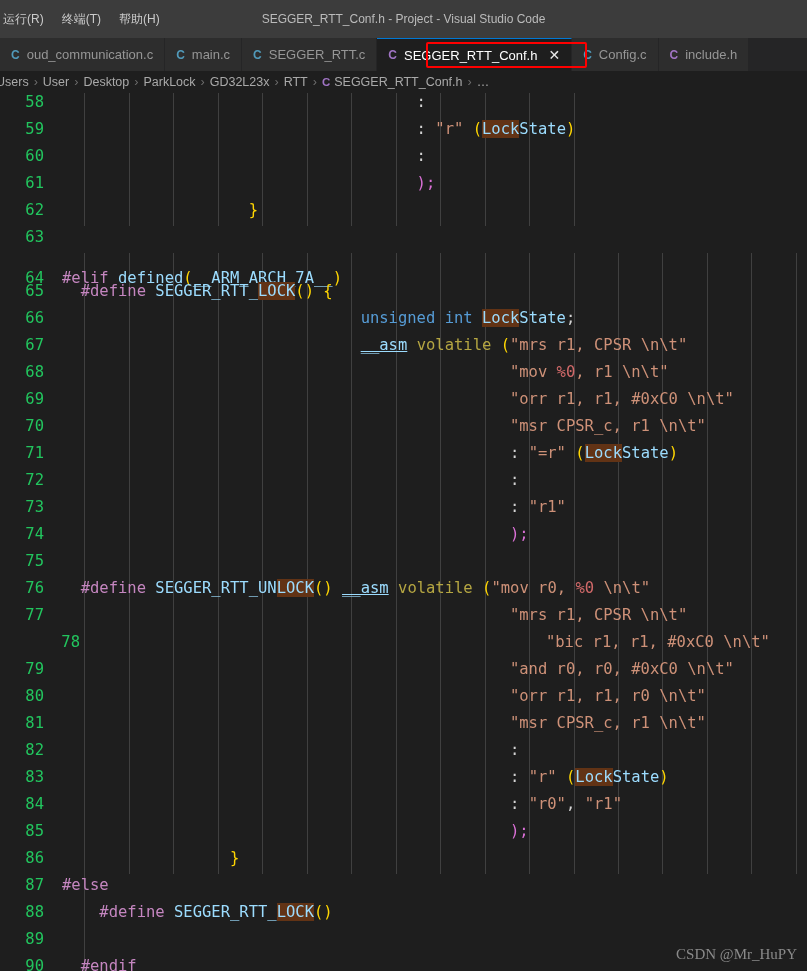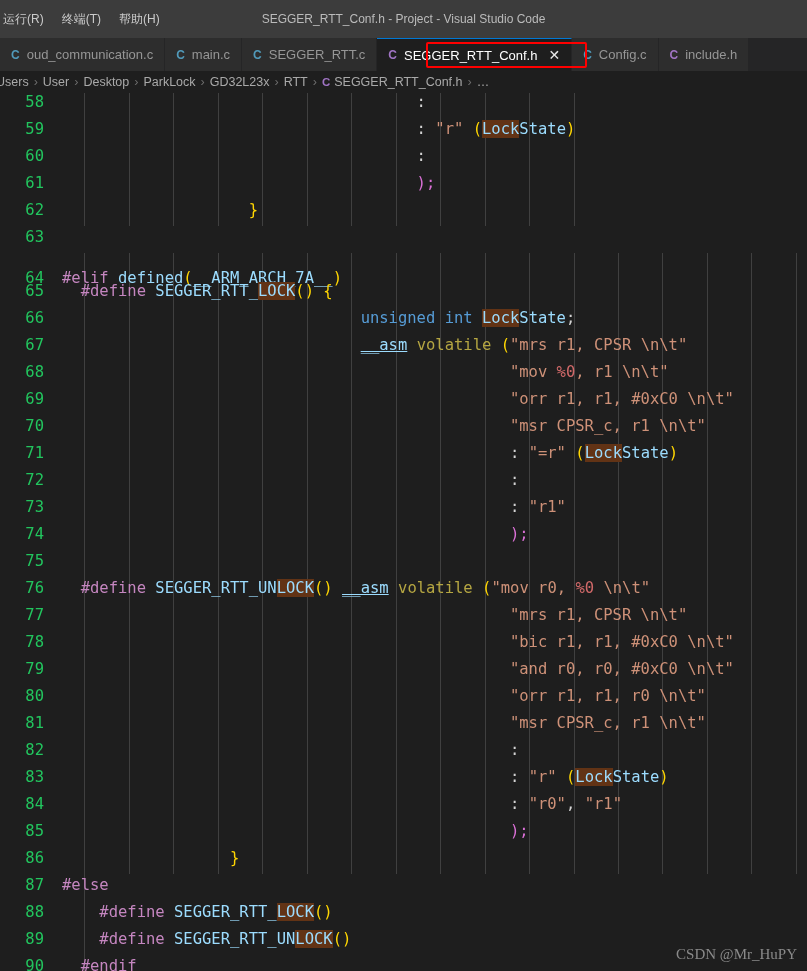--- a/index.html
+++ b/index.html
@@ -310,30 +310,30 @@
       <div class="row" style="top: 266px;"><span class="lnum">68</span><span class="ltext"><span class="t-plain">                                                </span><span class="t-str">"mov </span><span class="t-pct">%0</span><span class="t-str">, r1 \n\t"</span></span></div>
       <div class="row" style="top: 293px;"><span class="lnum">69</span><span class="ltext"><span class="t-plain">                                                </span><span class="t-str">"orr r1, r1, #0xC0 \n\t"</span></span></div>
       <div class="row" style="top: 320px;"><span class="lnum">70</span><span class="ltext"><span class="t-plain">                                                </span><span class="t-str">"msr CPSR_c, r1 \n\t"</span></span></div>
       <div class="row" style="top: 347px;"><span class="lnum">71</span><span class="ltext"><span class="t-plain">                                                </span><span class="t-plain">:</span><span class="t-plain"> </span><span class="t-str">"=r"</span><span class="t-plain"> </span><span class="t-y">(</span><span class="t-id"></span><span class="t-id hl">Lock</span><span class="t-id">State</span><span class="t-y">)</span></span></div>
       <div class="row" style="top: 374px;"><span class="lnum">72</span><span class="ltext"><span class="t-plain">                                                </span><span class="t-plain">:</span></span></div>
       <div class="row" style="top: 401px;"><span class="lnum">73</span><span class="ltext"><span class="t-plain">                                                </span><span class="t-plain">:</span><span class="t-plain"> </span><span class="t-str">"r1"</span></span></div>
       <div class="row" style="top: 428px; padding-left: 15px;"><span class="lnum">74</span><span class="ltext"><span class="t-plain">                                                </span><span class="t-p">)</span><span class="t-p">;</span></span></div>
       <div class="row" style="top: 455px;"><span class="lnum">75</span><span class="ltext"></span></div>
       <div class="row" style="top: 482px;"><span class="lnum">76</span><span class="ltext"><span class="t-plain">  </span><span class="t-pre">#define</span><span class="t-plain"> </span><span class="t-id">SEGGER_RTT_UN</span><span class="t-id hl">LOCK</span><span class="t-id"></span><span class="t-y">(</span><span class="t-y">)</span><span class="t-plain"> </span><span class="t-und">__asm</span><span class="t-plain"> </span><span class="t-kw2">volatile</span><span class="t-plain"> </span><span class="t-y">(</span><span class="t-str">"mov r0, </span><span class="t-pct">%0</span><span class="t-str"> \n\t"</span></span></div>
       <div class="row" style="top: 509px;"><span class="lnum">77</span><span class="ltext"><span class="t-plain">                                                </span><span class="t-str">"mrs r1, CPSR \n\t"</span></span></div>
-      <div class="row" style="top: 536px;"><span class="lnum">78</span><span class="ltext"><span class="t-plain">                                                </span><span class="t-str">"bic r1, r1, #0xC0 \n\t"</span></span></div>
+      <div class="row" style="top: 536px; margin-left: 36px;"><span class="lnum">78</span><span class="ltext"><span class="t-plain">                                                </span><span class="t-str">"bic r1, r1, #0xC0 \n\t"</span></span></div>
       <div class="row" style="top: 563px;"><span class="lnum">79</span><span class="ltext"><span class="t-plain">                                                </span><span class="t-str">"and r0, r0, #0xC0 \n\t"</span></span></div>
       <div class="row" style="top: 590px;"><span class="lnum">80</span><span class="ltext"><span class="t-plain">                                                </span><span class="t-str">"orr r1, r1, r0 \n\t"</span></span></div>
       <div class="row" style="top: 617px;"><span class="lnum">81</span><span class="ltext"><span class="t-plain">                                                </span><span class="t-str">"msr CPSR_c, r1 \n\t"</span></span></div>
       <div class="row" style="top: 644px;"><span class="lnum">82</span><span class="ltext"><span class="t-plain">                                                </span><span class="t-plain">:</span></span></div>
       <div class="row" style="top: 671px;"><span class="lnum">83</span><span class="ltext"><span class="t-plain">                                                </span><span class="t-plain">:</span><span class="t-plain"> </span><span class="t-str">"r"</span><span class="t-plain"> </span><span class="t-y">(</span><span class="t-id"></span><span class="t-id hl">Lock</span><span class="t-id">State</span><span class="t-y">)</span></span></div>
       <div class="row" style="top: 698px;"><span class="lnum">84</span><span class="ltext"><span class="t-plain">                                                </span><span class="t-plain">:</span><span class="t-plain"> </span><span class="t-str">"r0"</span><span class="t-plain">,</span><span class="t-plain"> </span><span class="t-str">"r1"</span></span></div>
       <div class="row" style="top: 725px;"><span class="lnum">85</span><span class="ltext"><span class="t-plain">                                                </span><span class="t-p">)</span><span class="t-p">;</span></span></div>
       <div class="row" style="top: 752px;"><span class="lnum">86</span><span class="ltext"><span class="t-plain">                  </span><span class="t-y">}</span></span></div>
       <div class="row" style="top: 779px;"><span class="lnum">87</span><span class="ltext"><span class="t-pre">#else</span></span></div>
       <div class="row" style="top: 806px;"><span class="lnum">88</span><span class="ltext"><span class="t-plain">    </span><span class="t-pre">#define</span><span class="t-plain"> </span><span class="t-id">SEGGER_RTT_</span><span class="t-id hl">LOCK</span><span class="t-id"></span><span class="t-y">(</span><span class="t-y">)</span></span></div>
-      <div class="row" style="top: 833px;"><span class="lnum">89</span><span class="ltext"><span class="t-plain">    </span><span class="t-pre">#define</span><span class="t-plain"> </span><span class="t-id">SEGGER_RTT_UN</span><span class="t-id hl">LOCK</span><span class="t-id"></span><span class="t-y">(</span><span class="t-y">)</span></span></div>
+      <div class="row" style="top: 833px;"><span class="lnum">89</span></div>
       <div class="row" style="top: 860px;"><span class="lnum">90</span><span class="ltext"><span class="t-plain">  </span><span class="t-pre">#endif</span></span></div>
       <div class="row" style="top: 887px;"><span class="lnum">91</span><span class="ltext"><span class="t-pre">#endif</span></span></div>
     </div>
   <div class="anno-box"></div>
   <div class="watermark">CSDN @Mr_HuPY</div>
 </div>
 
 </body></html>

